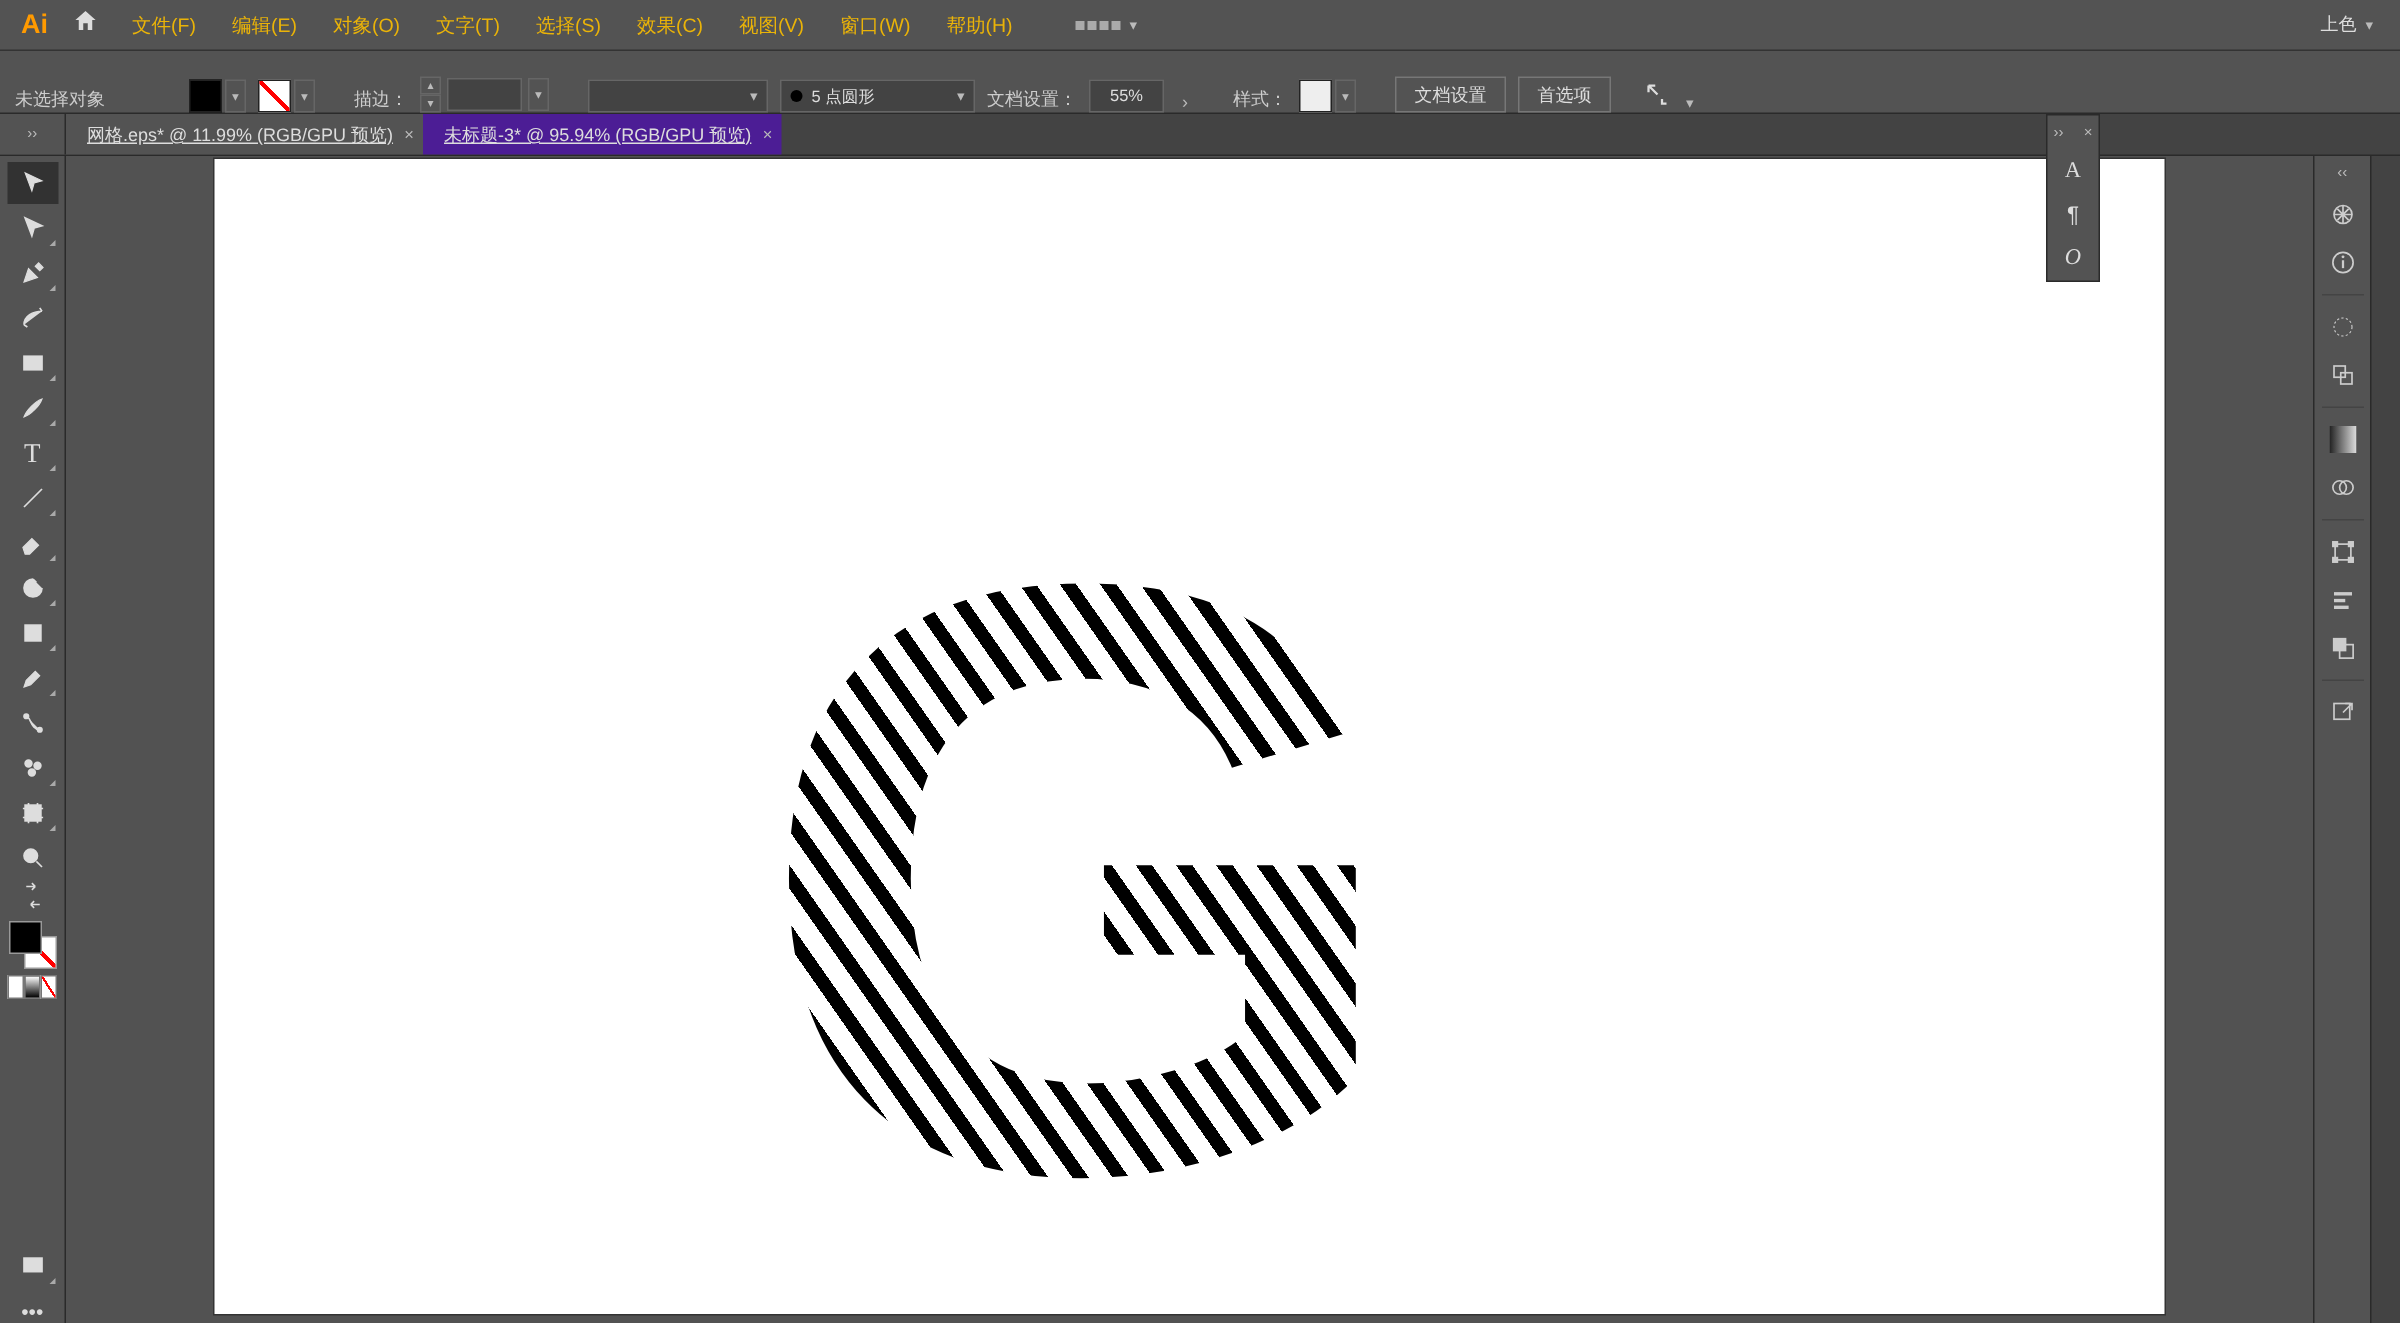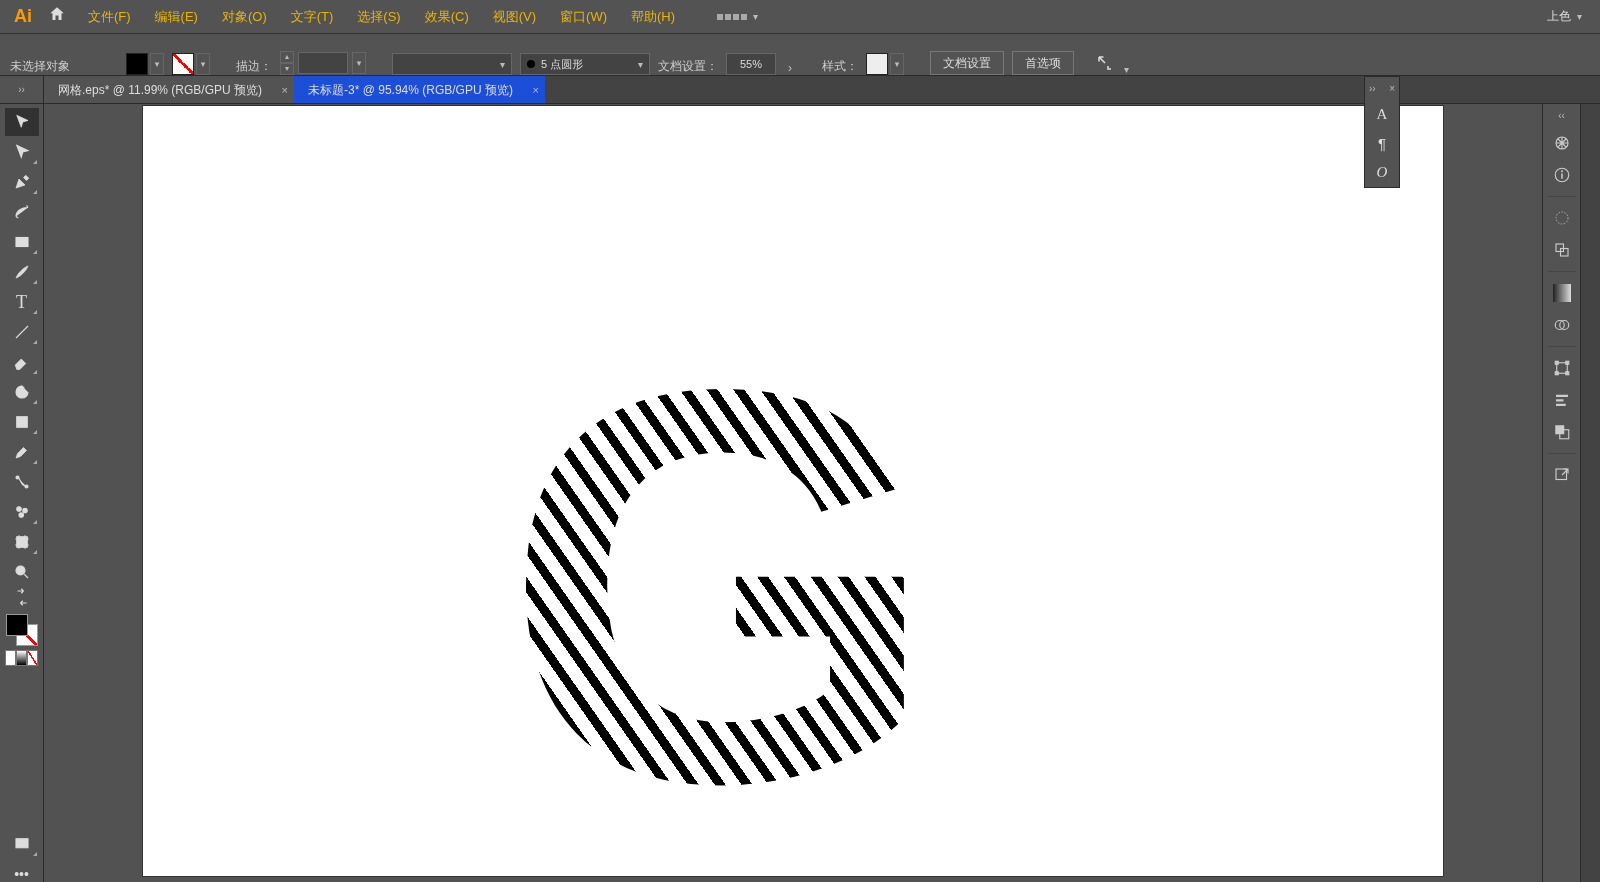--- a/index.html
+++ b/index.html
@@ -33,24 +33,24 @@
 .opacity-input { width:50px; height:22px; background:#434343; border:1px solid #666; color:#ddd; text-align:center; line-height:20px; font-size:11px; }
 .btn { height: 24px; padding: 0 12px; background: #535353; border: 1px solid #777; color: #ddd; font-size: 12px; display:flex; align-items:center; }
 .pointer-icon { font-size:14px; }
 .arrow-right { font-size:12px; color:#bbb; padding: 0 4px; }
 
 
 .midbar { display:flex; height: 28px; background:#434343; border-bottom: 1px solid #2a2a2a; }
 .sidebar-spacer { width:44px; background:#535353; border-right:1px solid #2a2a2a; display:flex; align-items:center; justify-content:center; }
 .dbl-chevron { font-size:10px; color:#bbb; }
 .tabs { display:flex; }
-.tab { padding: 0 32px 0 14px; line-height:28px; font-size:12px; color:#ddd; position:relative; }
+.tab { padding: 0 20px 0 14px; line-height:28px; font-size:12px; color:#ddd; position:relative;text-decoration:underline; }
 .tab .close { position:absolute; right:6px; top:0; font-size:11px; color:#bbb; }
 .tab.inactive { background:#535353; }
-.tab.active { background:#1d4ed8; }
+.tab.active { background:#4c1d95; }
 
 
 .main { display:flex; height: calc(882px - 34px - 42px - 28px); }
 .toolbox { width:44px; background:#535353; border-right:1px solid #2a2a2a; display:flex; flex-direction:column; align-items:center; padding-top:4px; gap:2px; }
 .tool { width:34px; height:28px; display:flex; align-items:center; justify-content:center; color:#ddd; font-size:16px; position:relative; }
 .tool.active { background:#323232; }
 .tool .corner { position:absolute; right:2px; bottom:2px; width:0; height:0; border-left:4px solid transparent; border-bottom:4px solid #aaa; }
 .tool svg { width:18px; height:18px; fill:#ddd; stroke:#ddd; }
 .fillstroke { width:32px; height:32px; position:relative; margin-top:6px; }
 .fillstroke .fs-fill { position:absolute; top:0; left:0; width:22px; height:22px; background:#000; border:1px solid #999; }

